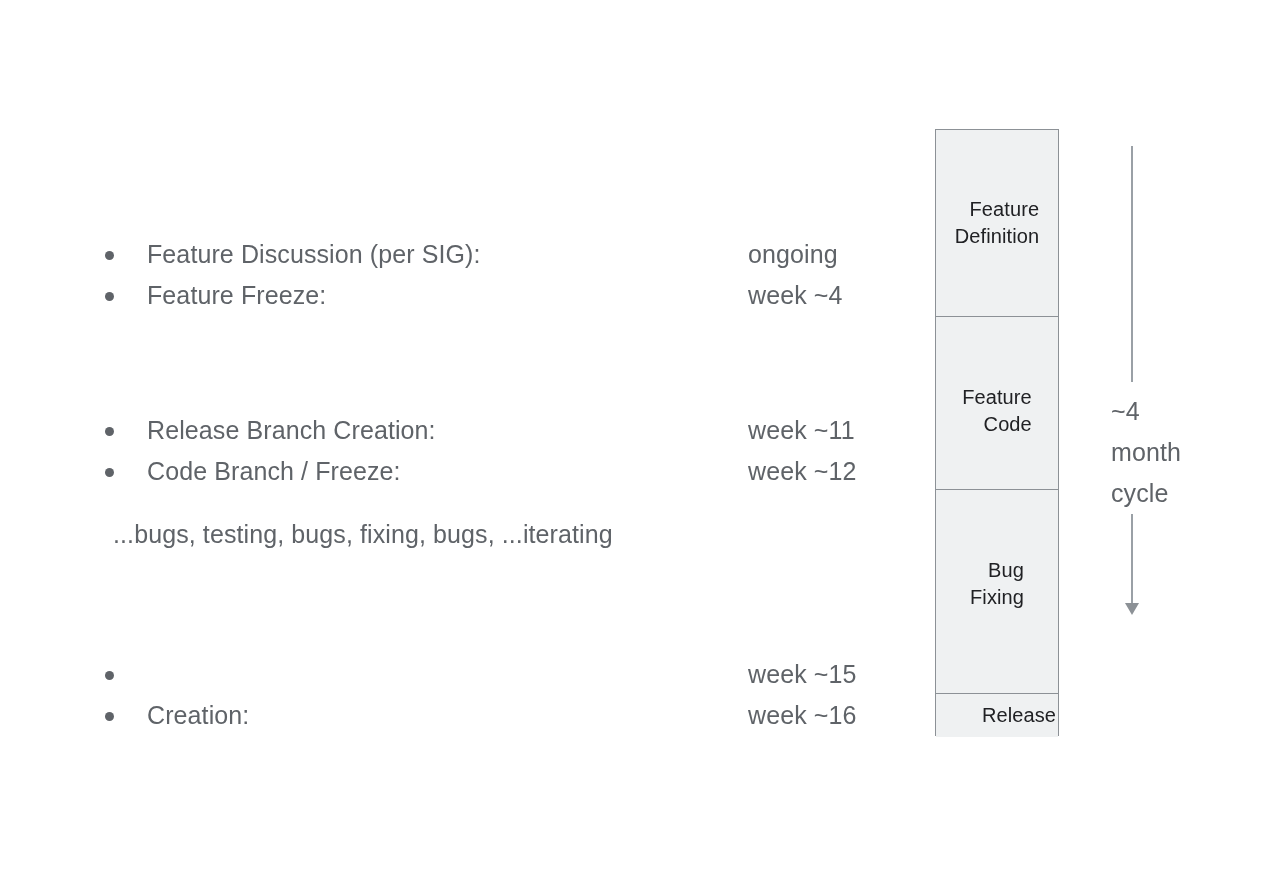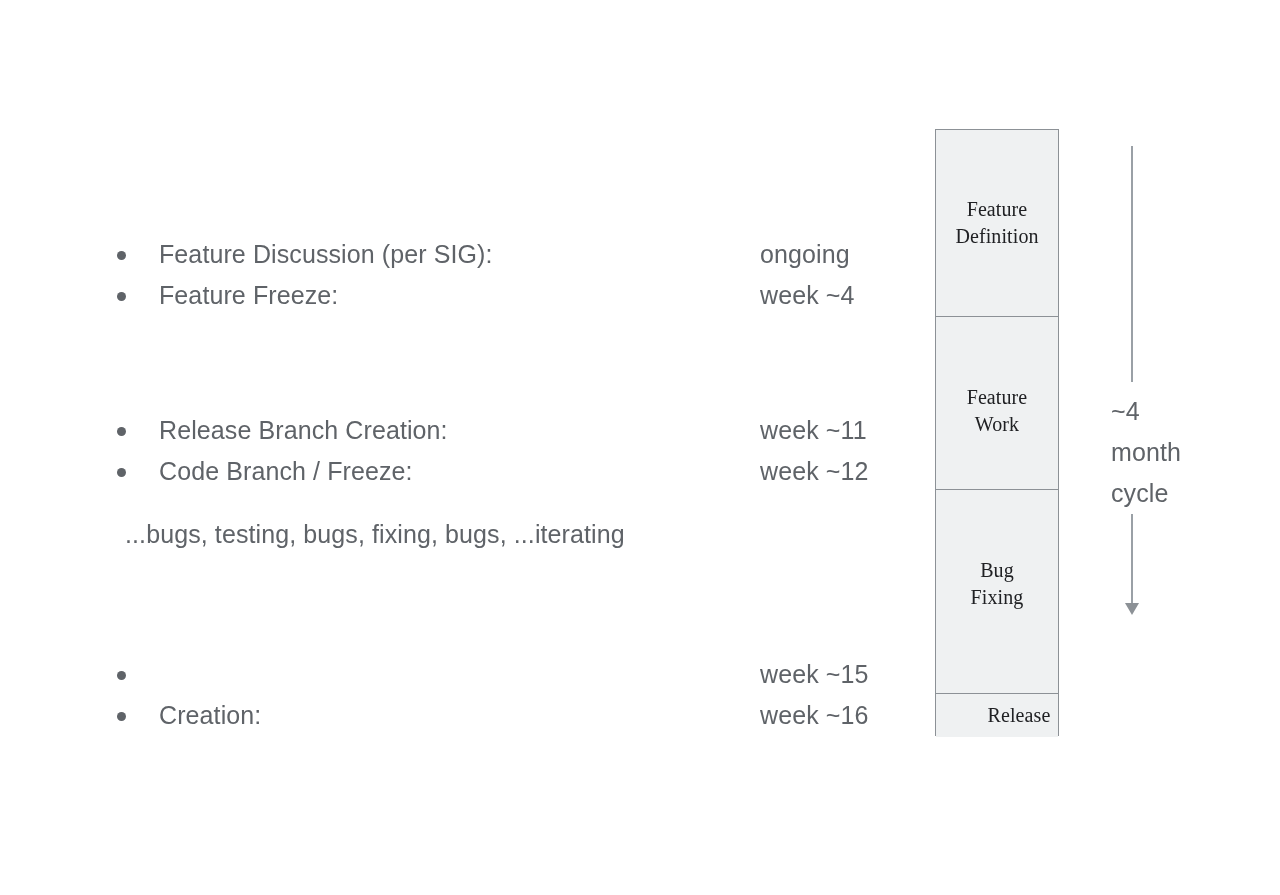--- a/index.html
+++ b/index.html
@@ -16,21 +16,21 @@
     position: relative;
     width: 1280px;
     height: 895px;
     background: #ffffff;
     overflow: hidden;
   }
 
   
   .schedule {
     position: absolute;
-    left: 12px;
+    left: 0;
     top: 0;
     width: 900px;
     height: 895px;
   }
   .group {
     position: absolute;
     left: 90px;
     width: 800px;
   }
   .row {
@@ -88,22 +88,21 @@
   }
   .phase {
     position: absolute;
     left: 0;
     width: 100%;
     box-sizing: border-box;
     background: #eff1f2;
     display: flex;
     align-items: center;
     justify-content: center;
-    text-align: center;
-    font-family: Liberation Serif, serif;
+    text-align: right;
   }
   .phase + .phase {
     border-top: 1.5px solid #8c9196;
   }
   .phase-label {
     font-size: 20px;
     line-height: 27px;
     color: #202124;
     letter-spacing: 0.1px;
   }
@@ -197,21 +196,21 @@
   <div class="phase-bar">
     <div class="phase" id="phase-0" style="top: 0px; height: 186px;">
       <div class="phase-label">
         <div>Feature</div>
         <div>Definition</div>
       </div>
     </div>
     <div class="phase" id="phase-1" style="top: 186px; height: 188px;">
       <div class="phase-label">
         <div>Feature</div>
-        <div>Work</div>
+        <div>Code</div>
       </div>
     </div>
     <div class="phase" id="phase-2" style="top: 359px; height: 189px;">
       <div class="phase-label">
         <div>Bug</div>
         <div>Fixing</div>
       </div>
     </div>
     <div class="phase" id="phase-3" style="top: 563px; height: 44px; padding-left: 44px;">
       <div class="phase-label">

